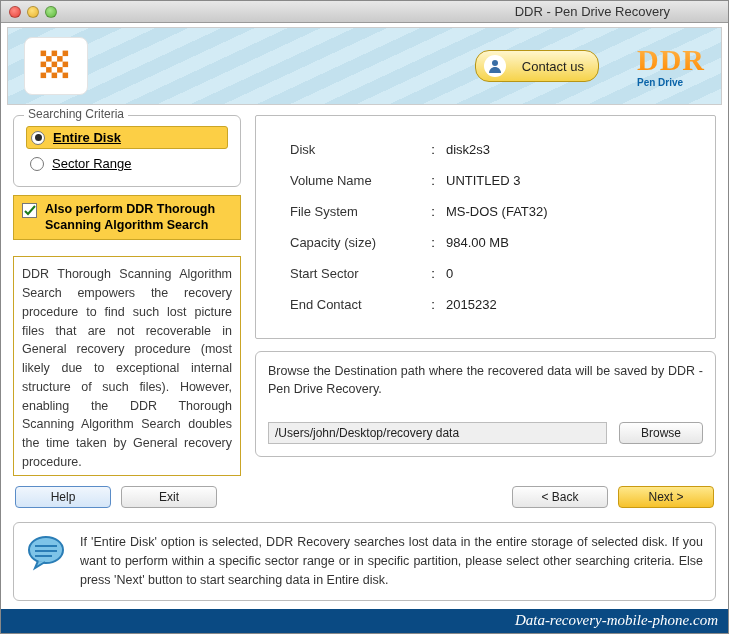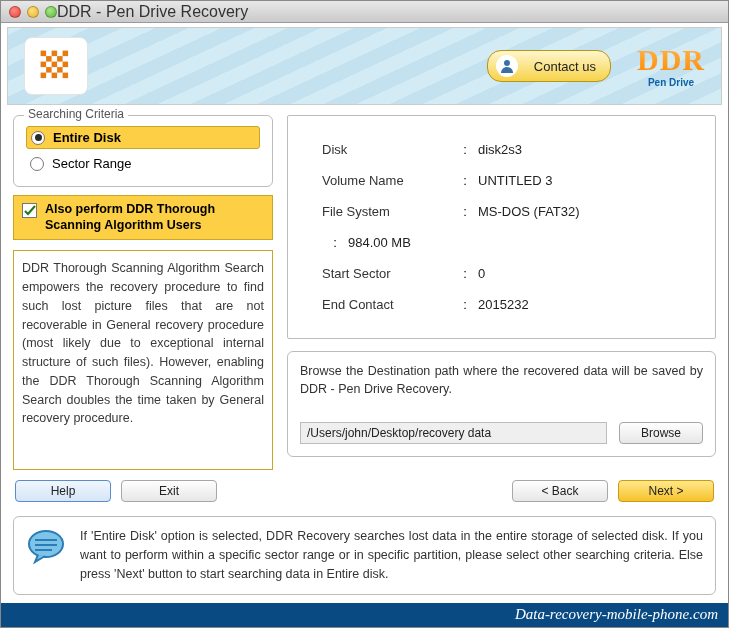--- a/index.html
+++ b/index.html
@@ -5,51 +5,51 @@
 * { box-sizing: border-box; margin: 0; padding: 0; }
 body { font-family: "Lucida Grande", Arial, sans-serif; font-size: 12px; background: #fff; width: 729px; height: 640px; overflow: hidden; }
 
 .window { width: 729px; border: 1px solid #888; }
 .titlebar { height: 22px; background: linear-gradient(#e8e8e8, #cacaca); display: flex; align-items: center; padding: 0 8px; border-bottom: 1px solid #999; }
 .traffic { display: flex; gap: 6px; }
 .tl { width: 12px; height: 12px; border-radius: 50%; border: 1px solid rgba(0,0,0,.25); }
 .tl.red { background: radial-gradient(circle at 40% 35%, #ff8b83, #e74138); }
 .tl.yel { background: radial-gradient(circle at 40% 35%, #ffe07a, #e7b22e); }
 .tl.grn { background: radial-gradient(circle at 40% 35%, #a7e68a, #5cb83a); }
-.title { flex: 1; text-align: left; color: #333; font-size: 16px; }
+.title { flex: 1; text-align: right; color: #333; font-size: 13px; }
 
 .header { height: 78px; margin: 4px 6px 2px; border: 1px solid #ccc; background: repeating-linear-gradient(-25deg, #d3ebf5 0 14px, #c3e1ee 14px 28px); display: flex; align-items: center; padding: 0 16px; gap: 14px; }
 .logo-box { width: 64px; height: 58px; background: #fff; border-radius: 8px; display: flex; align-items: center; justify-content: center; border: 1px solid #e3e3e3; }
 .logo-box svg { width: 44px; height: 44px; }
 .header-spacer { flex: 1; }
 .contact-btn { background: linear-gradient(#fff6cc, #f6d34a); border: 1px solid #b79516; border-radius: 14px; padding: 4px 14px 4px 8px; display: flex; align-items: center; gap: 16px; font-size: 13px; color: #222; cursor: pointer; justify-content: center; }
 .contact-btn .av { width: 22px; height: 22px; border-radius: 50%; background: #fff; display: flex; align-items: center; justify-content: center; }
-.brand { text-align: center; margin-left: 12px; }
+.brand { text-align: left; margin-left: 24px; }
 .brand .ddr { font-family: "Comic Sans MS", cursive; font-size: 30px; font-weight: bold; letter-spacing: 1px; background: linear-gradient(#ffb64d, #ff8a00); -webkit-background-clip: text; background-clip: text; color: transparent; line-height: 1; }
 .brand .pd { color: #0a63a8; font-size: 10px; font-weight: 600; margin-top: 2px; }
 
 .content { padding: 8px 12px 4px; }
 .cols { display: flex; gap: 14px; }
-.left { width: 260px; }
+.left { width: 228px; }
 .right { flex: 1; }
 
 .fieldset { border: 1px solid #bcbcbc; border-radius: 6px; padding: 10px 12px 12px; position: relative; }
 .legend { position: absolute; top: -9px; left: 10px; background: #fff; padding: 0 4px; color: #555; font-size: 12px; }
-.radio-row { display: flex; align-items: center; gap: 8px; padding: 3px 4px; border-radius: 3px; }
+.radio-row { display: flex; align-items: center; gap: 8px; padding: 3px 4px; border-radius: 3px; text-decoration: underline; }
 .radio-row.sel { background: #fccf45; border: 1px solid #caa526; }
 .radio { width: 14px; height: 14px; border: 1px solid #777; border-radius: 50%; background: #fff; display: inline-flex; align-items: center; justify-content: center; }
 .radio .dot { width: 7px; height: 7px; border-radius: 50%; background: #2a2a2a; }
 .radio-label { font-size: 13px; font-weight: 600; }
 
 .chk-box { margin-top: 8px; background: #fccf45; border: 1px solid #caa526; padding: 6px 8px; display: flex; gap: 8px; align-items: flex-start; }
 .chk { width: 15px; height: 15px; background: #fff; border: 1px solid #777; display: inline-flex; align-items: center; justify-content: center; flex-shrink: 0; margin-top: 1px; }
 .chk svg { width: 12px; height: 12px; }
 .chk-label { font-size: 12.5px; font-weight: 600; line-height: 1.25; }
 
-.desc { margin-top: 10px; border: 1px solid #caa526; padding: 8px; font-size: 12.5px; color: #3a3a3a; text-align: justify; line-height: 1.5; height: 220px; overflow: hidden; }
+.desc { margin-top: 16px; border: 1px solid #caa526; padding: 8px; font-size: 12.5px; color: #3a3a3a; text-align: justify; line-height: 1.5; height: 220px; overflow: hidden; }
 
 .info { border: 1px solid #bcbcbc; border-radius: 2px; padding: 18px 18px 18px 34px; }
 .info-row { display: flex; align-items: center; padding: 8px 0; font-size: 13px; }
 .info-key { width: 130px; color: #333; }
 .info-colon { width: 26px; text-align: center; }
 .info-val { color: #222; }
 
 .dest { border: 1px solid #bcbcbc; border-radius: 6px; padding: 10px 12px 12px; margin-top: 12px; }
 .dest-text { font-size: 12.5px; color: #333; text-align: justify; line-height: 1.45; }
 .dest-row { display: flex; gap: 12px; margin-top: 24px; align-items: center; }
@@ -136,21 +136,21 @@
             <span class="radio-label" style="font-weight:400">Sector Range</span>
           </div>
         </div>
 
         <div class="chk-box">
           <span class="chk">
             <svg viewBox="0 0 12 12">
                 <path d="M1 6l3 3 7-8" stroke="#1a7a1a" stroke-width="2" fill="none"></path>
               </svg>
           </span>
-          <span class="chk-label">Also perform DDR Thorough Scanning Algorithm Users</span>
+          <span class="chk-label">Also perform DDR Thorough Scanning Algorithm Search</span>
         </div>
 
         <div class="desc">DDR Thorough Scanning Algorithm Search empowers the recovery procedure to find such lost picture files that are not recoverable in General recovery procedure (most likely due to exceptional internal structure of such files). However, enabling the DDR Thorough Scanning Algorithm Search doubles the time taken by General recovery procedure.</div>
 
       </div>
 
       <div class="right">
 
         <div class="info">
           <div class="info-row">
@@ -162,20 +162,21 @@
             <span class="info-key">Volume Name</span>
             <span class="info-colon">:</span>
             <span class="info-val">UNTITLED 3</span>
           </div>
           <div class="info-row">
             <span class="info-key">File System</span>
             <span class="info-colon">:</span>
             <span class="info-val">MS-DOS (FAT32)</span>
           </div>
           <div class="info-row">
+            <span class="info-key">Capacity (size)</span>
             <span class="info-colon">:</span>
             <span class="info-val">984.00  MB</span>
           </div>
           <div class="info-row">
             <span class="info-key">Start Sector</span>
             <span class="info-colon">:</span>
             <span class="info-val">0</span>
           </div>
           <div class="info-row">
             <span class="info-key">End Contact</span>

